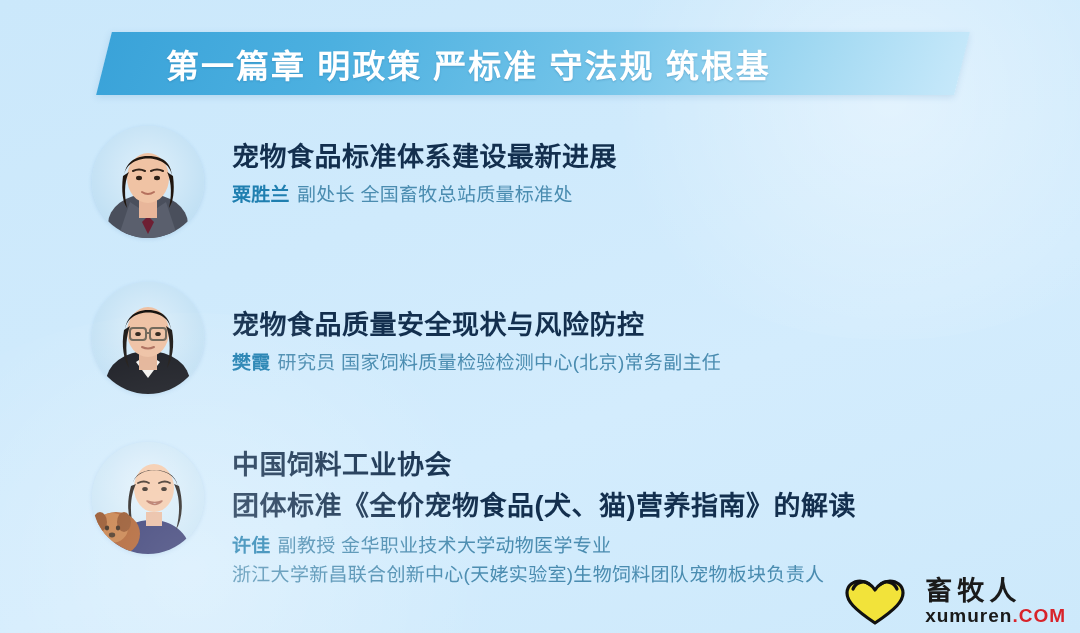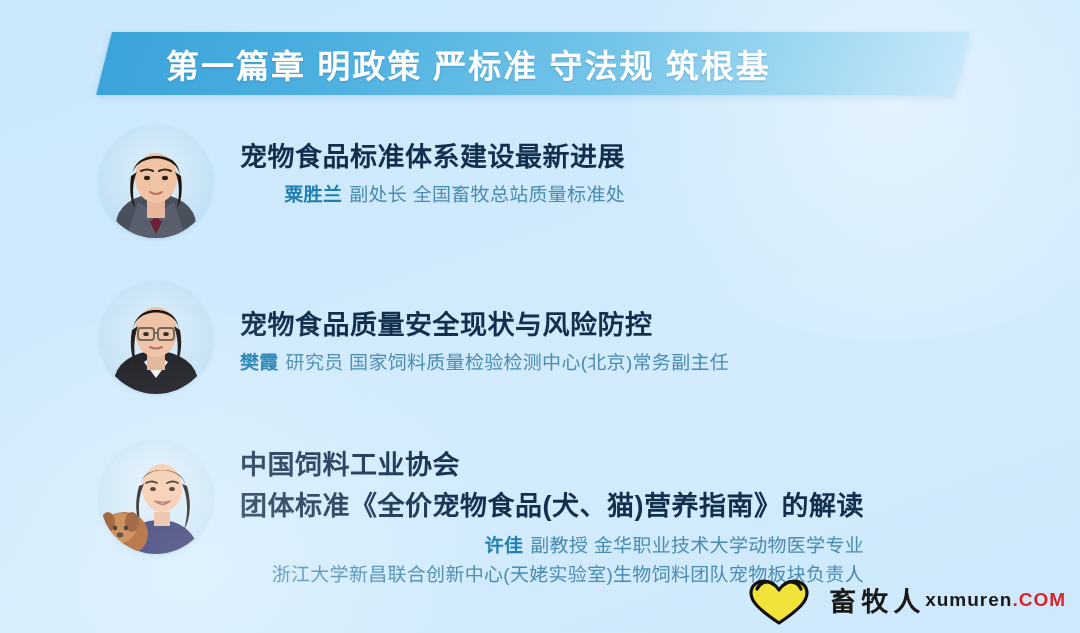--- a/index.html
+++ b/index.html
@@ -75,21 +75,21 @@
     font-size: 33px;
     font-weight: 700;
     letter-spacing: 2px;
     white-space: nowrap;
     text-shadow: 0 1px 2px rgba(30,100,150,0.30);
   }
 
   
   .speaker-list {
     position: absolute;
-    left: 8px;
+    left: 0;
     top: 112px;
     width: 984px;
   }
   .speaker {
     position: relative;
     display: flex;
     align-items: flex-start;
   }
   .speaker.s1 { height: 160px; }
   .speaker.s2 { height: 152px; }
@@ -129,39 +129,38 @@
     white-space: nowrap;
   }
   .talk-title.l2 { margin-bottom: 8px; }
 
   .meta-line {
     font-size: 19px;
     line-height: 1.52;
     color: #4a8cb0;
     letter-spacing: 0.3px;
     white-space: nowrap;
-    text-align: right;
   }
   .speaker-name {
     color: #1f7fb0;
     font-weight: 700;
     margin-right: 7px;
   }
 
   
   .logo {
     position: absolute;
     right: 14px;
     bottom: 8px;
     display: flex;
     align-items: center;
     gap: 8px;
   }
   .logo-mark { width: 62px; height: 46px; flex: 0 0 auto; }
-  .logo-text { display: flex; line-height: 1; margin-left: 11px; }
+  .logo-text { display: flex; flex-direction: column; line-height: 1; margin-left: 11px; }
   .logo-cn {
     font-size: 27px;
     font-weight: 700;
     color: #1a1a1a;
     letter-spacing: 5px;
   }
   .logo-en {
     font-size: 19px;
     font-weight: 700;
     letter-spacing: 1px;

